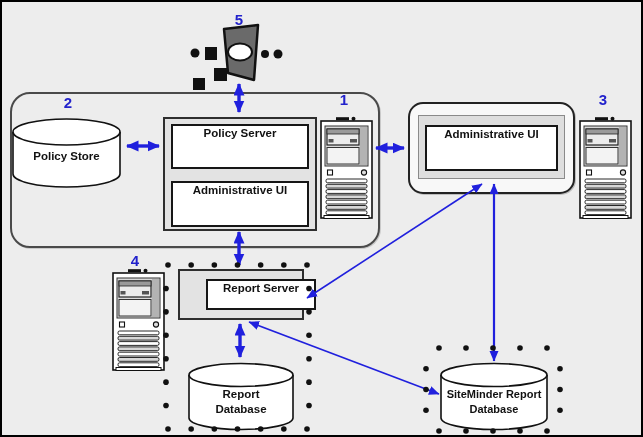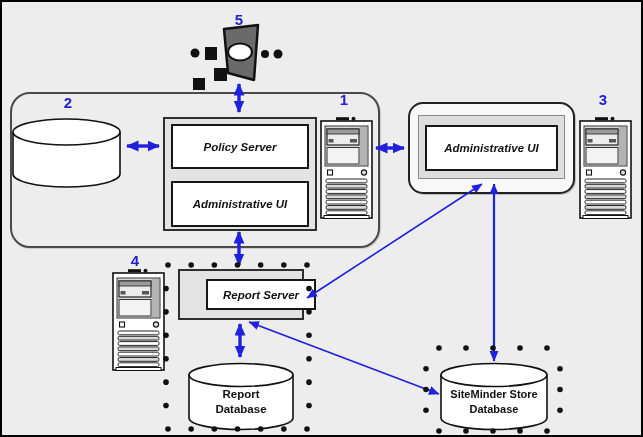--- a/index.html
+++ b/index.html
@@ -6,23 +6,23 @@
   #canvas{
     position:relative;
     width:639px;height:433px;
     border:2px solid #000;
     background:#ededed;
     font-family:"Liberation Sans", sans-serif;
     overflow:hidden;
   }
   .abs{position:absolute;}
   .box-label{
-    display:flex;align-items:center;justify-content:center;
+    display:flex;align-items:flex-start;justify-content:center;
     text-align:center;font-weight:bold;color:#111;
-    font-size:11.5px;line-height:14px;font-style:italic;
+    font-size:11.5px;line-height:14px;
   }
   .group-rounded{
     border:2px solid #4a4a4a;border-radius:20px;
     background:#ededed;box-shadow:1px 1px 0 #c9c9c9;
   }
   .gray-panel{background:#e3e3e3;border:2px solid #2e2e2e;}
   .white-box{background:#ffffff;border:2px solid #161616;}
   .num{
     font-weight:bold;font-size:15px;color:#2222cc;
     text-align:center;width:18px;line-height:15px;
@@ -180,22 +180,25 @@
         <circle cx="558" cy="408.25" r="2.8"></circle>
       </g>
   </svg>
 
   <div class="abs num" style="left:333px;top:90px;">1</div>
   <div class="abs num" style="left:57px;top:93px;">2</div>
   <div class="abs num" style="left:592px;top:90px;">3</div>
   <div class="abs num" style="left:124px;top:251px;">4</div>
   <div class="abs num" style="left:228px;top:10px;">5</div>
 
+  <div class="abs cyl-label" style="left:14px;top:147px;width:101px;">
+    <span>Policy Store</span>
+  </div>
   <div class="abs cyl-label" style="left:188px;top:385px;width:102px;text-align:center;">
     <span style="display:block">Report</span>
     <span style="display:block">Database</span>
   </div>
   <div class="abs cyl-label" style="left:434px;top:385px;width:116px;font-size:11px;">
-    <span style="display:block">SiteMinder Store</span>
+    <span style="display:block">SiteMinder Report</span>
     <span style="display:block">Database</span>
   </div>
 
 </div>
 
 </body></html>

